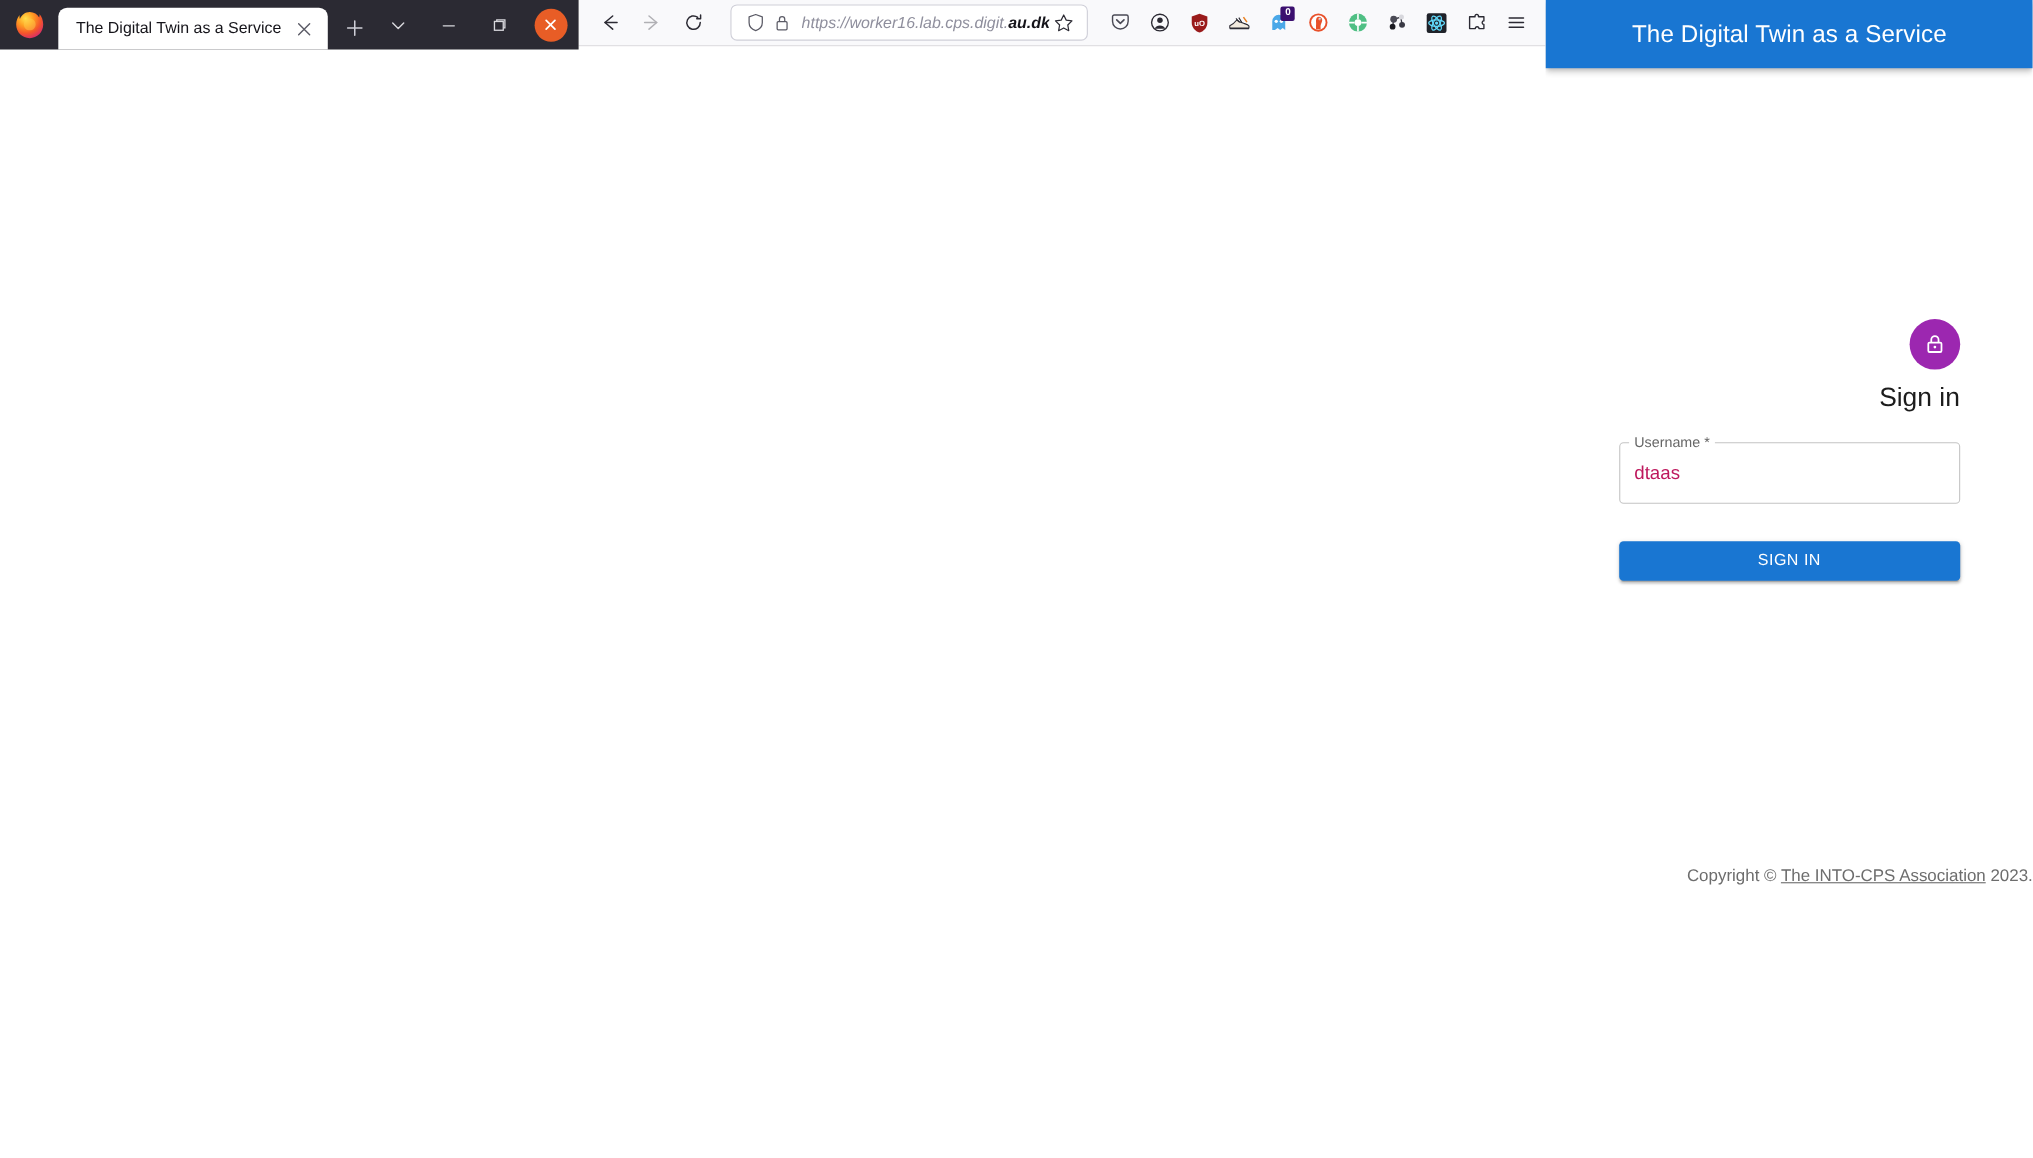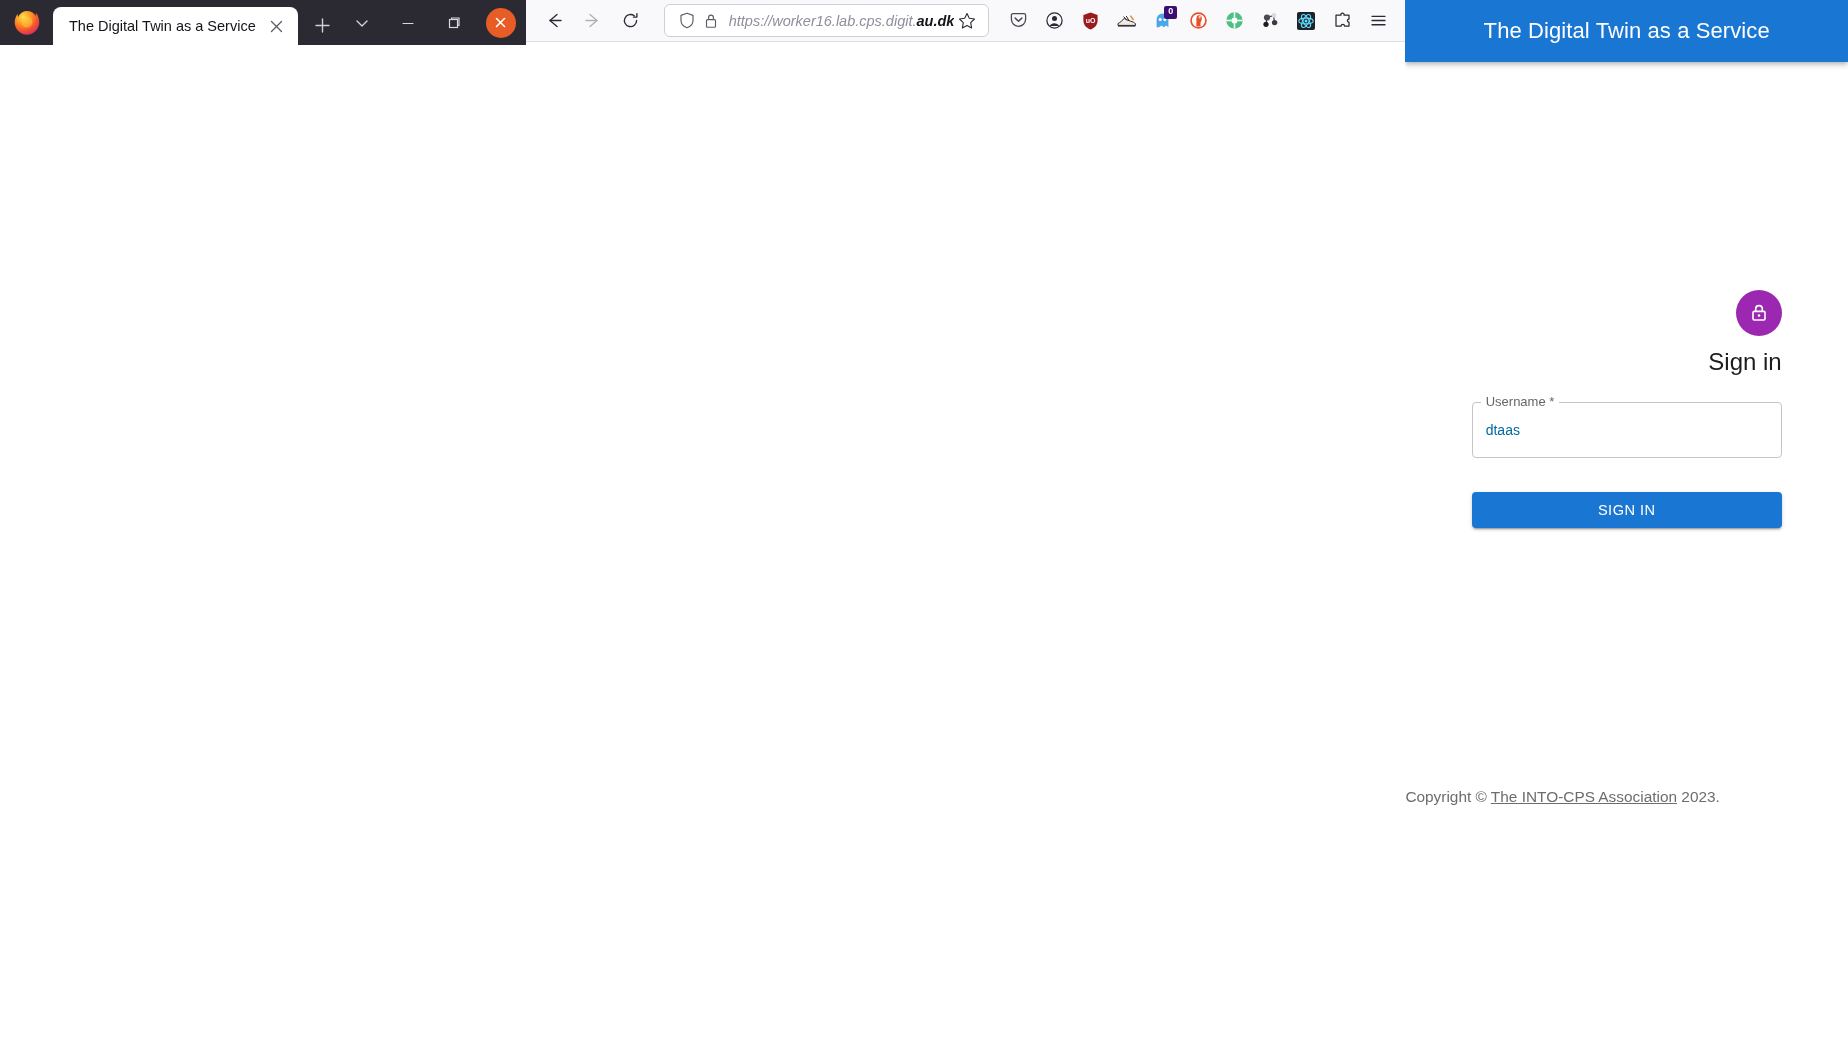--- a/index.html
+++ b/index.html
@@ -254,23 +254,23 @@
     color: #666666;
     line-height: 16px;
   }
   .tf-input {
     position: absolute;
     inset: 0;
     border: none;
     outline: none;
     background: transparent;
     padding: 0 14px;
-    font-size: 14px;
+    font-size: 17px;
     font-family: "Liberation Sans", sans-serif;
-    color: #0369a1;
+    color: #be185d;
     width: 100%;
     height: 100%;
   }
 
   .signin-btn {
     width: 310px;
     height: 36px;
     background: #1976d2;
     color: #ffffff;
     border: none;
@@ -279,21 +279,21 @@
     font-family: "Liberation Sans", sans-serif;
     letter-spacing: .45px;
     font-weight: 500;
     box-shadow: 0 3px 1px -2px rgba(0,0,0,.2), 0 2px 2px 0 rgba(0,0,0,.14), 0 1px 5px 0 rgba(0,0,0,.12);
   }
 
   .footer {
     position: absolute;
     left: 0; right: 0;
     bottom: 8px;
-    text-align: left;
+    text-align: right;
   }
   .footer-line {
     font-size: 15.4px;
     color: #6d6d6d;
     line-height: 28px;
   }
   .footer-line a {
     color: #6d6d6d;
     text-decoration: underline;
   }

